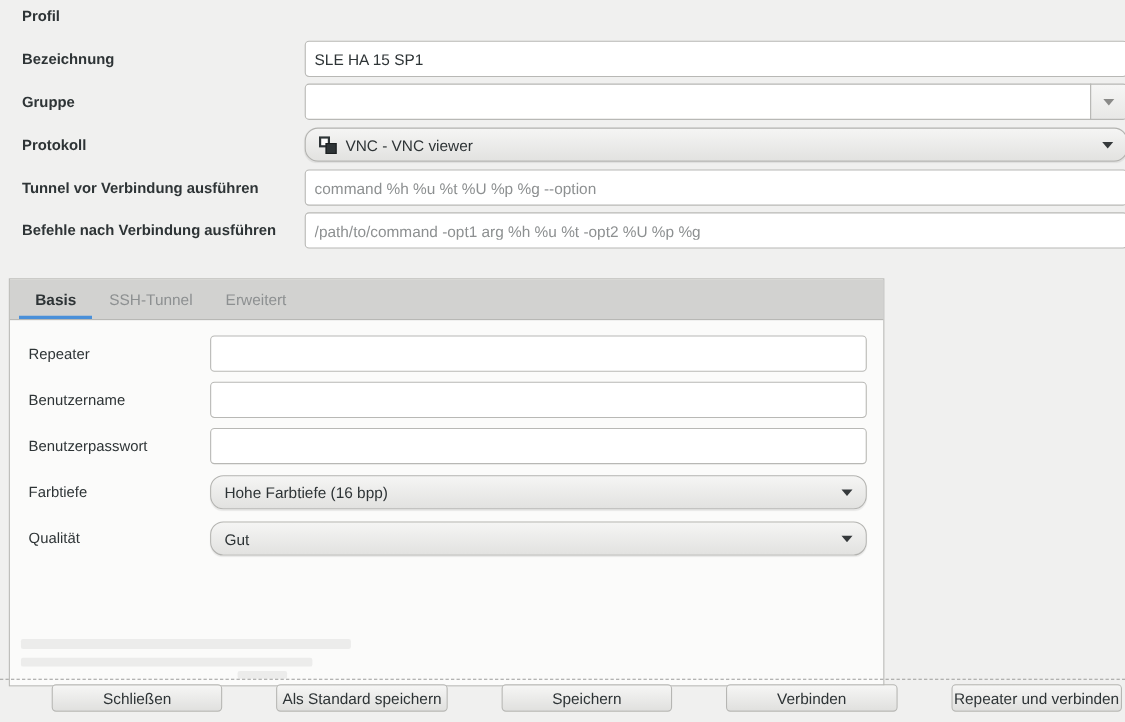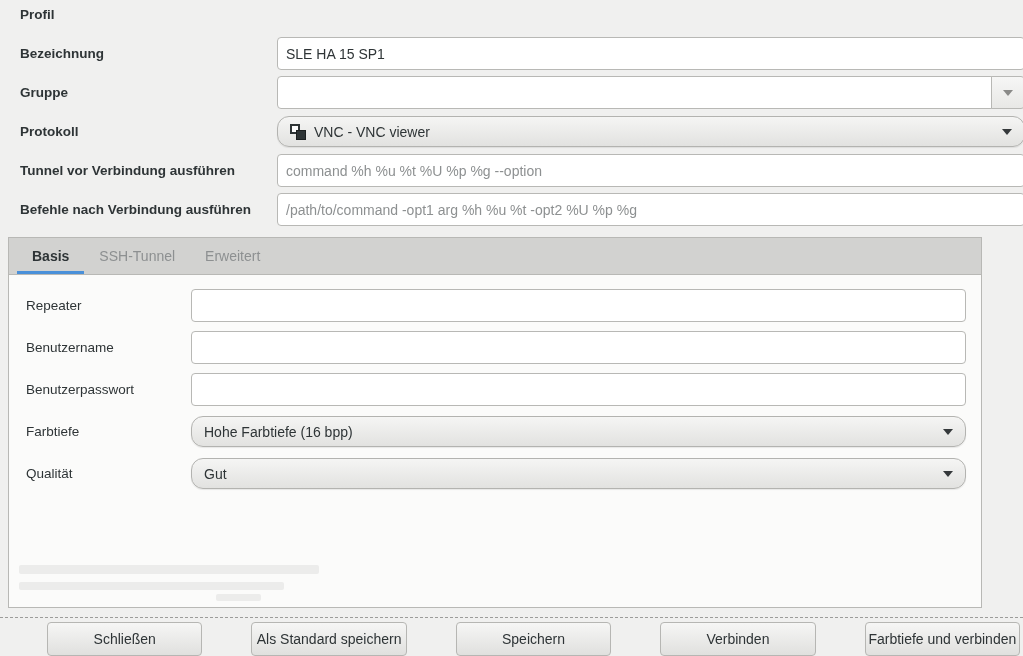--- a/index.html
+++ b/index.html
@@ -58,21 +58,21 @@
   .dropdown .dd-value { flex:1; white-space:nowrap; overflow:hidden; }
   .dropdown .dd-value.empty { color:transparent; }
 
   
   .vnc-icon { position:relative; width:16px; height:16px; margin-right:8px; flex:none; }
   .vnc-icon .sq-back { position:absolute; left:0; top:0; width:10px; height:10px; border:2px solid #2e3436; background:#fdfdfd; }
   .vnc-icon .sq-front { position:absolute; right:0; bottom:0; width:10px; height:10px; background:#2e3436; border:1px solid #1c1f20; }
 
   
   .notebook {
-    position:absolute; left:8px; top:237px; width:974px; height:371px;
+    position:absolute; left:8px; top:253px; width:796px; height:371px;
     border:1px solid #b8b8b5;
     background:#fbfbfa;
   }
   .tab-bar {
     height:37px; background:#d2d2d0;
     border-bottom:1px solid #b8b8b5;
     display:flex; align-items:stretch;
     padding-left:8px;
   }
   .tab {
@@ -99,21 +99,21 @@
   
   .ghost { position:absolute; background:rgba(110,110,105,0.10); border-radius:2px; }
   .ghost-1 { left:10px; top:327px; width:300px; height:9px; }
   .ghost-2 { left:10px; top:344px; width:265px; height:8px; }
   .ghost-3 { left:207px; top:356px; width:45px; height:7px; }
 
   
   .dashed-sep { position:absolute; left:0; right:0; top:617px; border-top:1px dashed #9c9c9a; }
   .action-bar { position:absolute; left:3px; right:3px; top:622px; height:31px; display:flex; gap:5px; }
   .action-btn {
-    flex:1; height:34px;
+    flex:1; height:25px;
     border:1px solid #b6b6b3; border-radius:4px;
     background:linear-gradient(to bottom,#f6f6f5,#e0e0de);
     font-family:"Liberation Sans","DejaVu Sans",sans-serif;
     font-size:14px; color:#2e3436;
     display:flex; align-items:center; justify-content:center;
     cursor:pointer;
     margin-left:44px;
   }
 </style>
 </head>
@@ -227,14 +227,14 @@
   <div class="ghost ghost-3"></div>
 </div>
 
 <div class="dashed-sep"></div>
 
 <div class="action-bar">
   <div class="action-btn">Schließen</div>
   <div class="action-btn">Als Standard speichern</div>
   <div class="action-btn">Speichern</div>
   <div class="action-btn">Verbinden</div>
-  <div class="action-btn">Farbtiefe und verbinden</div>
+  <div class="action-btn">Repeater und verbinden</div>
 </div>
 
 </body></html>

